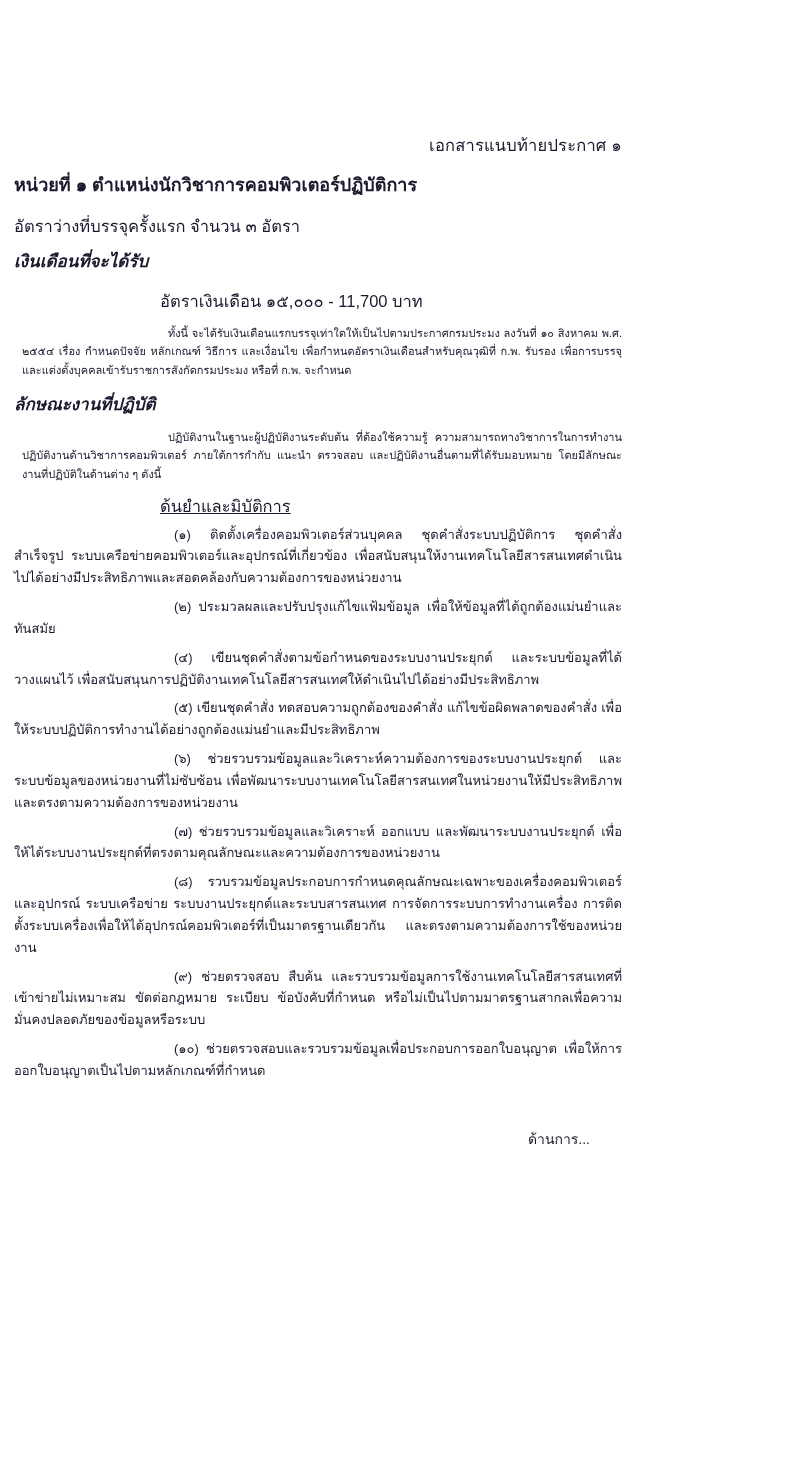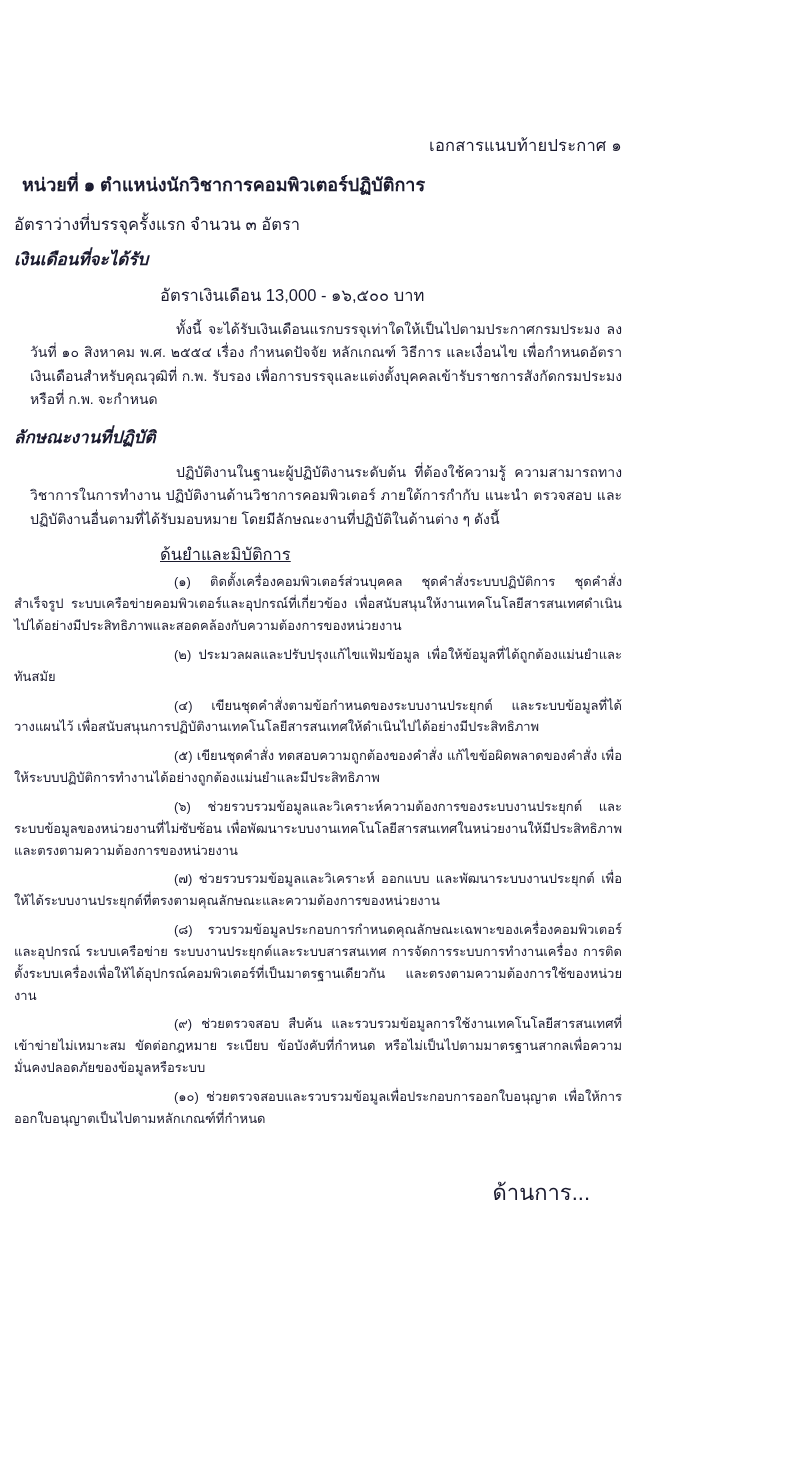--- a/index.html
+++ b/index.html
@@ -22,41 +22,41 @@
   }
   .doc-header {
     text-align: right;
     font-size: 16.5px;
     margin: 0 0 14px 0;
     letter-spacing: 0.2px;
   }
   .heading {
     font-size: 18px;
     font-weight: bold;
-    margin: 0 0 12px 8px;
+    margin: 0 0 12px 0;
     line-height: 1.5;
   }
   .heading-sm {
     font-size: 17px;
     font-weight: bold;
     margin: 0 0 10px 0;
     line-height: 1.5;
     font-style: italic;
   }
   .line {
     font-size: 16.5px;
     line-height: 1.62;
-    margin: 8px 0 9px 0;
+    margin: 14px 0 9px 0;
     text-align: justify;
   }
   .indent-1 { text-indent: 0; padding-left: 146px; }
   .para {
-    font-size: 14px;
+    font-size: 11px;
     line-height: 1.68;
-    margin: 0 0 7px 16px;
+    margin: 0 0 7px 8px;
     text-align: justify;
     text-indent: 146px;
   }
   .para-small-indent {
     font-size: 13px;
     line-height: 1.68;
     margin: 0 0 7px 0;
     text-align: justify;
     text-indent: 160px;
   }
@@ -64,40 +64,40 @@
     font-size: 16.5px;
     line-height: 1.6;
     margin: 10px 0 4px 0;
     padding-left: 146px;
   }
   .subhead-underline span {
     text-decoration: underline;
   }
   .footer-right {
     text-align: right;
-    font-size: 22px;
+    font-size: 14px;
     margin-top: 46px;
     padding-right: 32px;
   }
   .block-gap { height: 6px; }
 </style>
 </head>
 <body>
 
 <div class="page">
 
   <div class="doc-header">เอกสารแนบท้ายประกาศ ๑</div>
 
   <div class="heading">หน่วยที่ ๑ ตำแหน่งนักวิชาการคอมพิวเตอร์ปฏิบัติการ</div>
 
   <div class="line">อัตราว่างที่บรรจุครั้งแรก จำนวน ๓ อัตรา</div>
 
   <div class="heading-sm">เงินเดือนที่จะได้รับ</div>
 
-  <div class="line indent-1">อัตราเงินเดือน 13,000 - ๑๖,๕๐๐ บาท</div>
+  <div class="line indent-1">อัตราเงินเดือน ๑๕,๐๐๐ - 11,700 บาท</div>
 
   <div class="para">ทั้งนี้ จะได้รับเงินเดือนแรกบรรจุเท่าใดให้เป็นไปตามประกาศกรมประมง ลงวันที่ ๑๐ สิงหาคม พ.ศ. ๒๕๕๔ เรื่อง กำหนดปัจจัย หลักเกณฑ์ วิธีการ และเงื่อนไข เพื่อกำหนดอัตราเงินเดือนสำหรับคุณวุฒิที่ ก.พ. รับรอง เพื่อการบรรจุและแต่งตั้งบุคคลเข้ารับราชการสังกัดกรมประมง หรือที่ ก.พ. จะกำหนด</div>
 
   <div class="block-gap"></div>
 
   <div class="heading-sm">ลักษณะงานที่ปฏิบัติ</div>
 
   <div class="para">ปฏิบัติงานในฐานะผู้ปฏิบัติงานระดับต้น ที่ต้องใช้ความรู้ ความสามารถทางวิชาการในการทำงาน ปฏิบัติงานด้านวิชาการคอมพิวเตอร์ ภายใต้การกำกับ แนะนำ ตรวจสอบ และปฏิบัติงานอื่นตามที่ได้รับมอบหมาย โดยมีลักษณะงานที่ปฏิบัติในด้านต่าง ๆ ดังนี้</div>
 
   <div class="subhead-underline"><span>ด้นยำและมิบัติการ</span></div>

